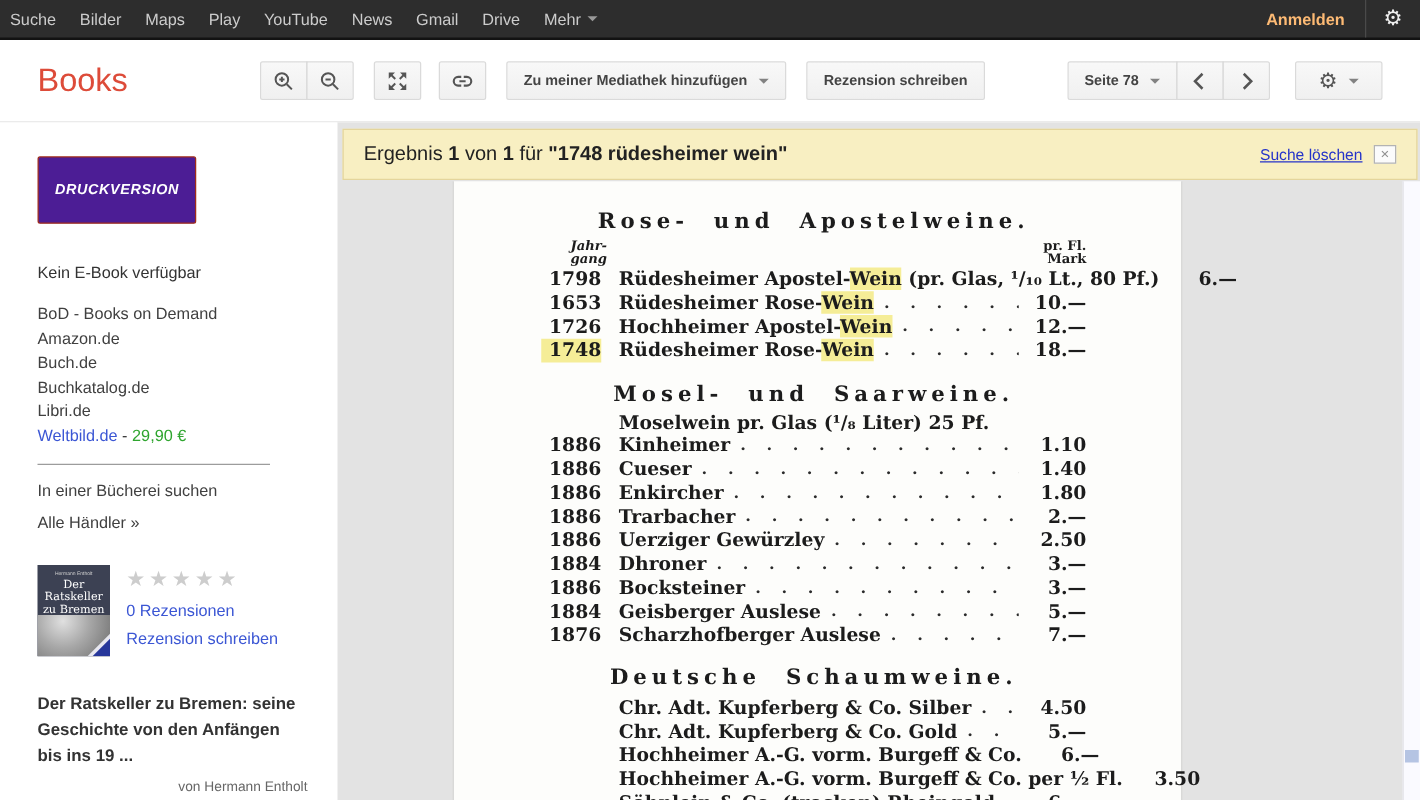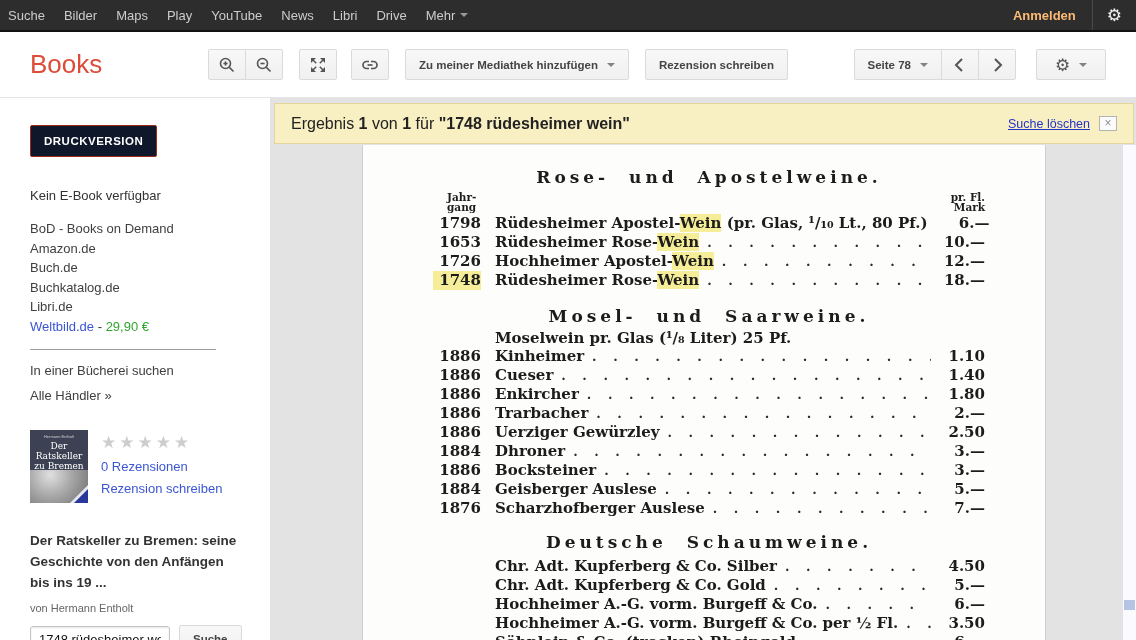--- a/index.html
+++ b/index.html
@@ -31,21 +31,21 @@
   .spacer { flex:1; }
   .icon-btn { width:38px; padding:0; }
   .gear-glyph { font-family:"DejaVu Sans", sans-serif; font-size:17px; color:#555; }
 
   
   .content { display:flex; height:542px; }
   .sidebar { width:270px; flex:none; background:#fff; padding:27px 24px 0 30px; overflow:hidden; }
   .viewer { flex:1; position:relative; background:#e3e3e3; overflow:hidden; }
 
   
-  .druck { background:#0f172a; color:#fff; font-weight:bold; font-size:11.5px; letter-spacing:.5px; padding:9px 13px; border:1px solid #9f2a1a; border-radius:2px; display:inline-block; cursor:pointer; }
+  .druck { background:#4c1d95; color:#fff; font-weight:bold; font-size:11.5px; letter-spacing:.5px; padding:20px 13px; border:1px solid #9f2a1a; border-radius:2px; display:inline-block; cursor:pointer;font-style:italic; }
   .no-ebook { margin-top:31px; font-size:13px; color:#333; }
   .sellers { margin-top:16px; font-size:13px; line-height:19.5px; }
   a.sl, .sl { color:#404040; text-decoration:none; cursor:pointer; display:block; }
   .welt-line { font-size:13px; line-height:19.5px; color:#333; }
   .welt-line .lnk { color:#3b56d4; cursor:pointer; }
   .welt-line .price { color:#2fa52f; }
   .divider { border:none; border-top:1px solid #9c9c9c; width:186px; margin:13px 0 11px; }
   .lib-links { font-size:13px; line-height:20px; }
   .lib-links .sl { margin-bottom:5px; }
 
@@ -55,38 +55,38 @@
   .c-title { color:#fff; font-family:"DejaVu Serif", serif; font-size:9px; line-height:10px; text-align:center; margin-top:2px; }
   .c-sub { font-size:3.5px; color:#c5c5c5; text-align:center; margin-top:2px; line-height:4px; padding:0 4px; }
   .c-photo { position:absolute; bottom:0; left:0; right:0; height:33px; background:radial-gradient(circle at 35% 15%, #e0e0e0 0%, #a8a8a8 45%, #6d6d6d 100%); }
   .c-fold-w { position:absolute; bottom:0; right:0; width:0; height:0; border-bottom:18px solid #e8e8f0; border-left:18px solid transparent; }
   .c-fold-b { position:absolute; bottom:0; right:0; width:0; height:0; border-bottom:14px solid #27379b; border-left:14px solid transparent; }
   .book-meta { margin-left:13px; padding-top:2px; }
   .stars { color:#cdcdcd; font-size:17px; letter-spacing:3px; cursor:pointer; font-family:"DejaVu Sans", sans-serif; }
   .rev-link { display:block; font-size:13px; color:#3b56d4; line-height:15px; margin-top:7px; cursor:pointer; }
 
   .book-title { margin-top:27px; font-size:13.5px; font-weight:bold; color:#333; line-height:21px; width:214px; }
-  .book-author { margin-top:9px; font-size:11px; color:#666; }
+  .book-author { margin-top:9px; font-size:11px; color:#666;text-align:right; }
   .search-row { margin-top:11px; display:flex; align-items:center; }
   .search-input { width:140px; height:26px; border:1px solid #c4c4c4; border-radius:3px; padding:0 8px; font-size:13px; color:#111; box-shadow:inset 0 1px 2px rgba(0,0,0,.1); font-family:"Liberation Sans", sans-serif; }
   .suche-btn { margin-left:9px; height:28px; }
 
   
   .banner { position:absolute; top:5px; left:4px; right:2px; height:41px; background:#f8efc2; border:1px solid #e4d59c; display:flex; align-items:center; padding:0 16px; z-index:3; }
   .banner-text { font-size:16px; color:#222; }
   .banner-text b { font-weight:bold; }
   .banner-right { margin-left:auto; display:flex; align-items:center; }
   .clear-link { font-size:12.5px; color:#2433c9; text-decoration:underline; cursor:pointer; }
   .close-btn { margin-left:9px; width:18px; height:15px; border:1px solid #b3b3b3; background:#fbfbfb; color:#8f8f8f; font-size:12px; line-height:12px; text-align:center; cursor:pointer; }
 
   
-  .page { position:absolute; top:47px; left:92px; width:684px; bottom:0; background:#fdfdfb; border-left:1px solid #cdcdcd; border-right:1px solid #cdcdcd; padding:22px 60px 0 70px; font-family:"DejaVu Serif", serif; font-weight:bold; color:#1c1c1c; z-index:1; }
+  .page { position:absolute; top:47px; left:92px; width:584px; bottom:0; background:#fdfdfb; border-left:1px solid #cdcdcd; border-right:1px solid #cdcdcd; padding:22px 76px 0 70px; font-family:"DejaVu Serif", serif; font-weight:bold; color:#1c1c1c; z-index:1; }
   .scan-h { font-size:17px; letter-spacing:4px; word-spacing:10px; text-align:center; line-height:20px; }
   .colhead { display:flex; justify-content:space-between; font-size:10.5px; line-height:10px; margin-top:5px; height:22px; }
-  .colhead .ch-l { margin-left:14px; width:48px; text-align:left; }
+  .colhead .ch-l { margin-left:14px; width:48px; text-align:center;font-style:italic; }
   .colhead .ch-r { text-align:right; }
   .scan-sub { margin-left:62px; font-size:15px; line-height:18px; margin-top:3px; }
   .row { display:flex; align-items:center; font-size:15px; line-height:19px; }
   .row .yr { width:48px; text-align:right; flex:none; }
   .row .nm { margin-left:14px; white-space:nowrap; flex:none; }
   .row .dots { flex:1; overflow:hidden; white-space:nowrap; margin:0 8px; letter-spacing:6px; font-size:13px; color:#2a2a2a; }
   .row .pr { flex:none; min-width:46px; text-align:right; }
   .hl { background:#f5ed97; }
   .sec-gap1 { margin-top:16px; }
   .sec-gap2 { margin-top:14px; margin-bottom:5px; }
@@ -103,21 +103,21 @@
 <div class="screen">
 
   <div class="topbar">
     <nav class="topnav" id="topnav">
         <span class="nav-item">Suche</span>
         <span class="nav-item">Bilder</span>
         <span class="nav-item">Maps</span>
         <span class="nav-item">Play</span>
         <span class="nav-item">YouTube</span>
         <span class="nav-item">News</span>
-        <span class="nav-item">Libri</span>
+        <span class="nav-item">Gmail</span>
         <span class="nav-item">Drive</span>
         <span class="nav-item nav-more">
           <span>Mehr</span>
           <span class="caret-dn"></span>
         </span>
       </nav>
     <div class="topbar-right">
       <span class="signin">Anmelden</span>
       <span class="topbar-sep"></span>
       <span class="topbar-gear">⚙</span>

